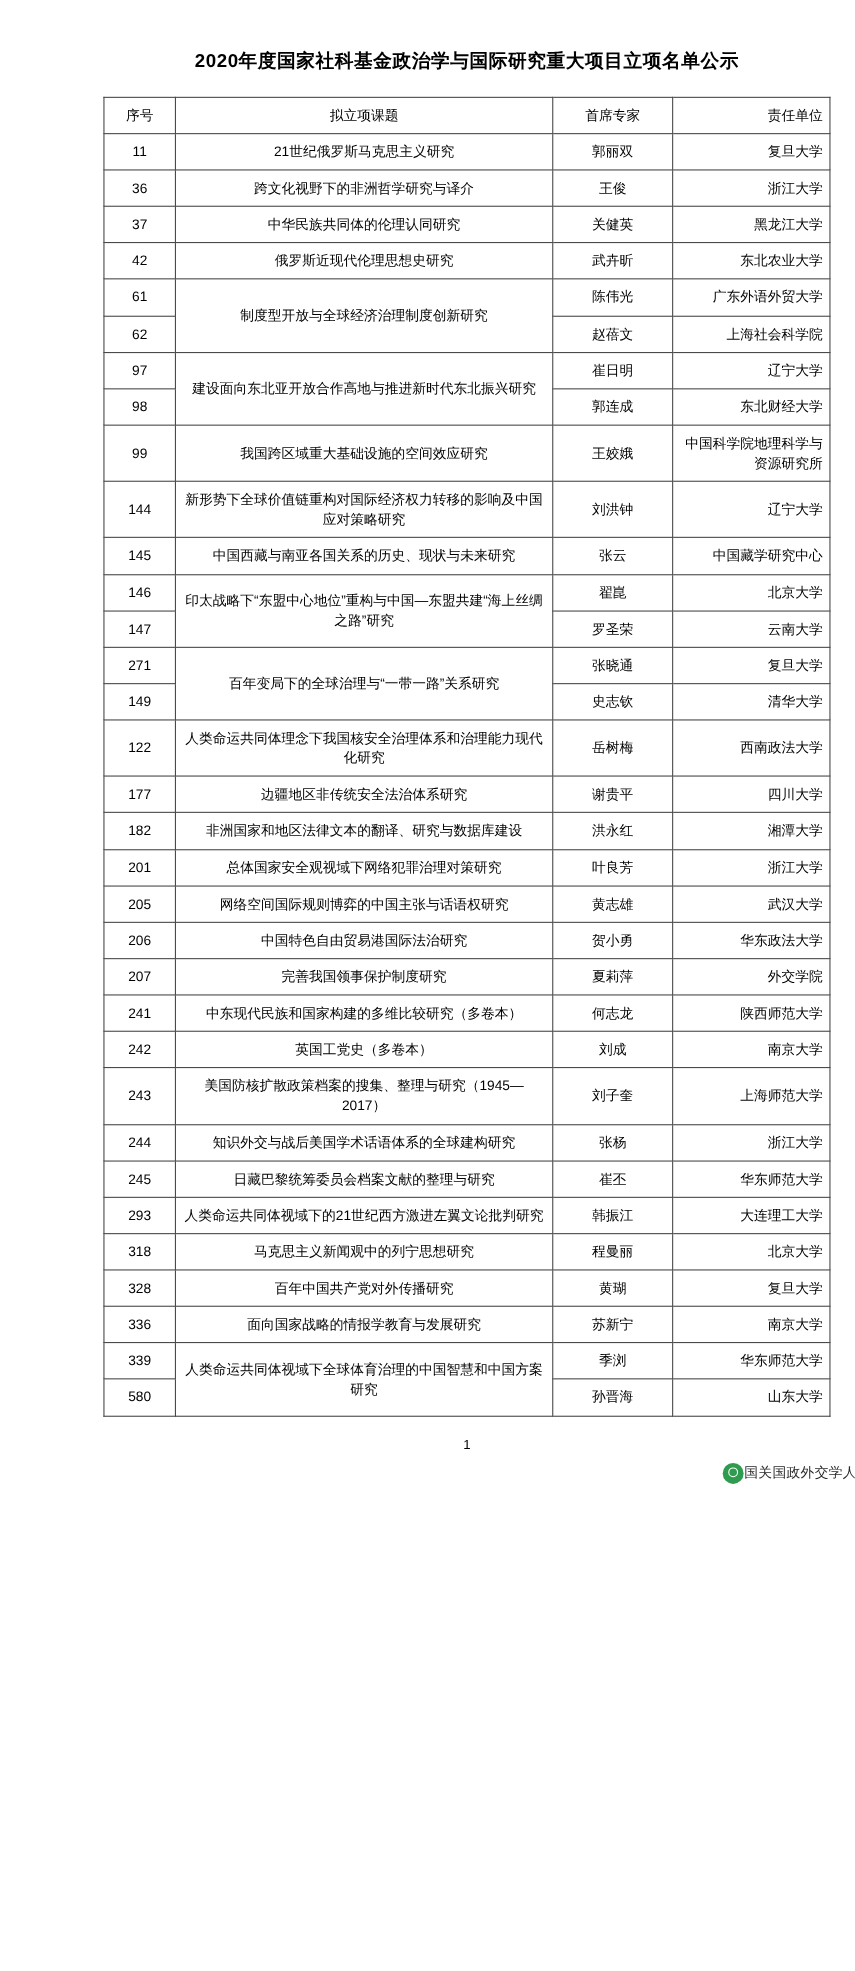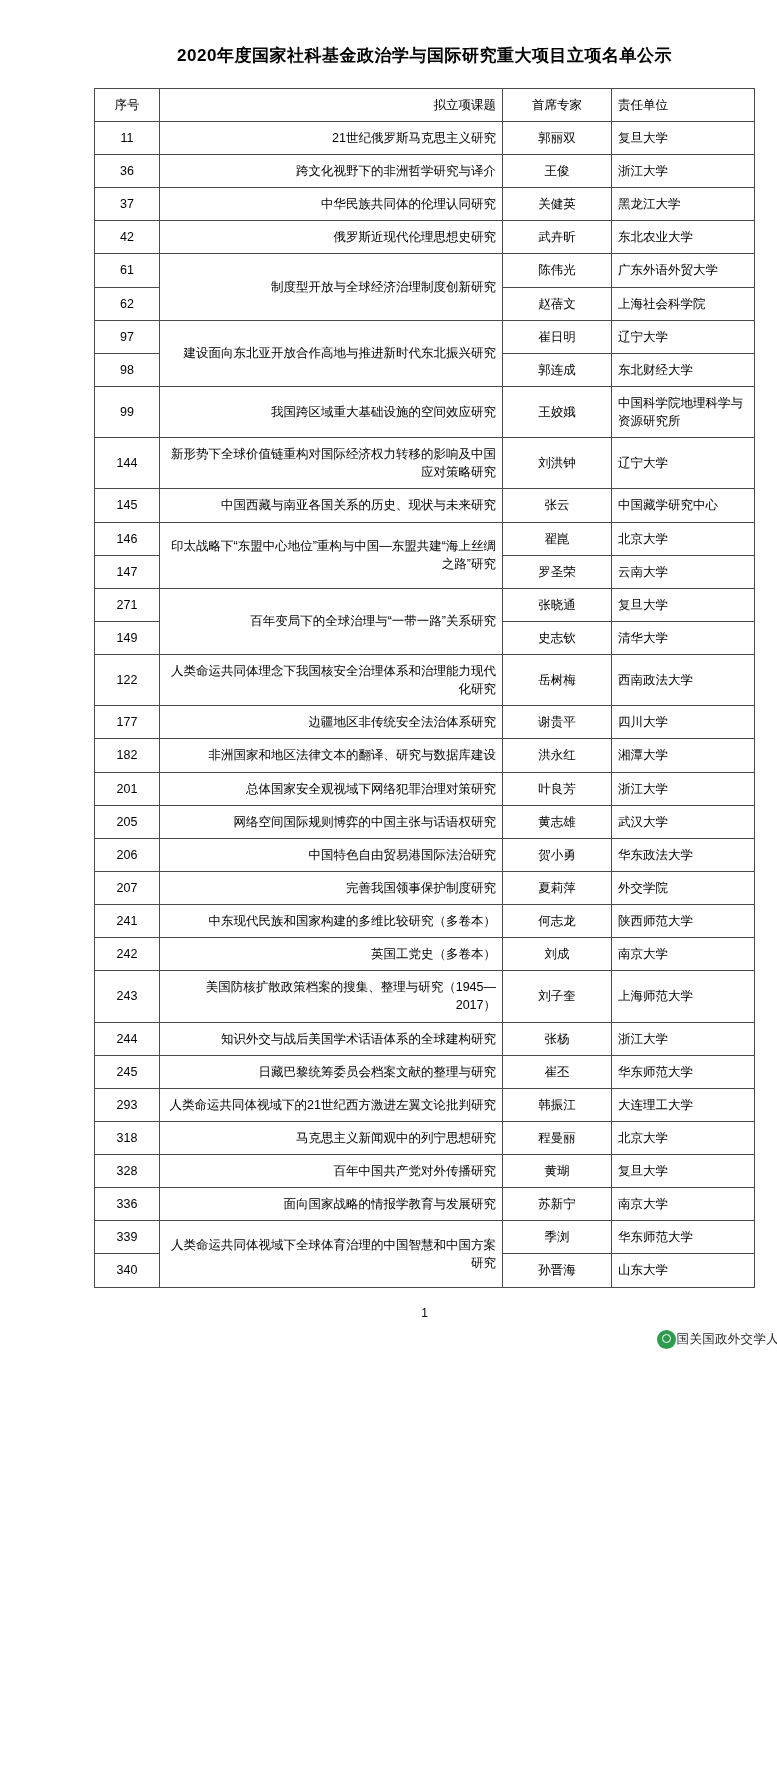--- a/index.html
+++ b/index.html
@@ -43,30 +43,30 @@
     line-height: 1.45;
     vertical-align: middle;
     font-weight: normal;
   }
   th.col-no, td.col-no {
     width: 52px;
     text-align: center;
   }
   th.col-topic, td.col-topic {
     width: 330px;
-    text-align: right;
+    text-align: center;
     padding-left: 9px;
   }
   th.col-expert, td.col-expert {
     width: 96px;
     text-align: center;
   }
   th.col-unit, td.col-unit {
     width: 130px;
-    text-align: left;
+    text-align: right;
   }
   thead th {
     font-weight: bold;
     text-align: center;
     font-size: 13px;
     padding: 11px 6px;
   }
   .page-number {
     text-align: center;
     font-size: 12px;
@@ -303,21 +303,21 @@
           <td class="col-expert">苏新宁</td>
           <td class="col-unit">南京大学</td>
         </tr>
         <tr>
           <td class="col-no">339</td>
           <td class="col-topic" rowspan="2">人类命运共同体视域下全球体育治理的中国智慧和中国方案研究</td>
           <td class="col-expert">季浏</td>
           <td class="col-unit">华东师范大学</td>
         </tr>
         <tr>
-          <td class="col-no">340</td>
+          <td class="col-no">580</td>
           <td class="col-expert">孙晋海</td>
           <td class="col-unit">山东大学</td>
         </tr>
       </tbody>
   </table>
 
   <div class="page-number">1</div>
 
   <div class="footer-brand">
     <span class="brand-logo"></span>

